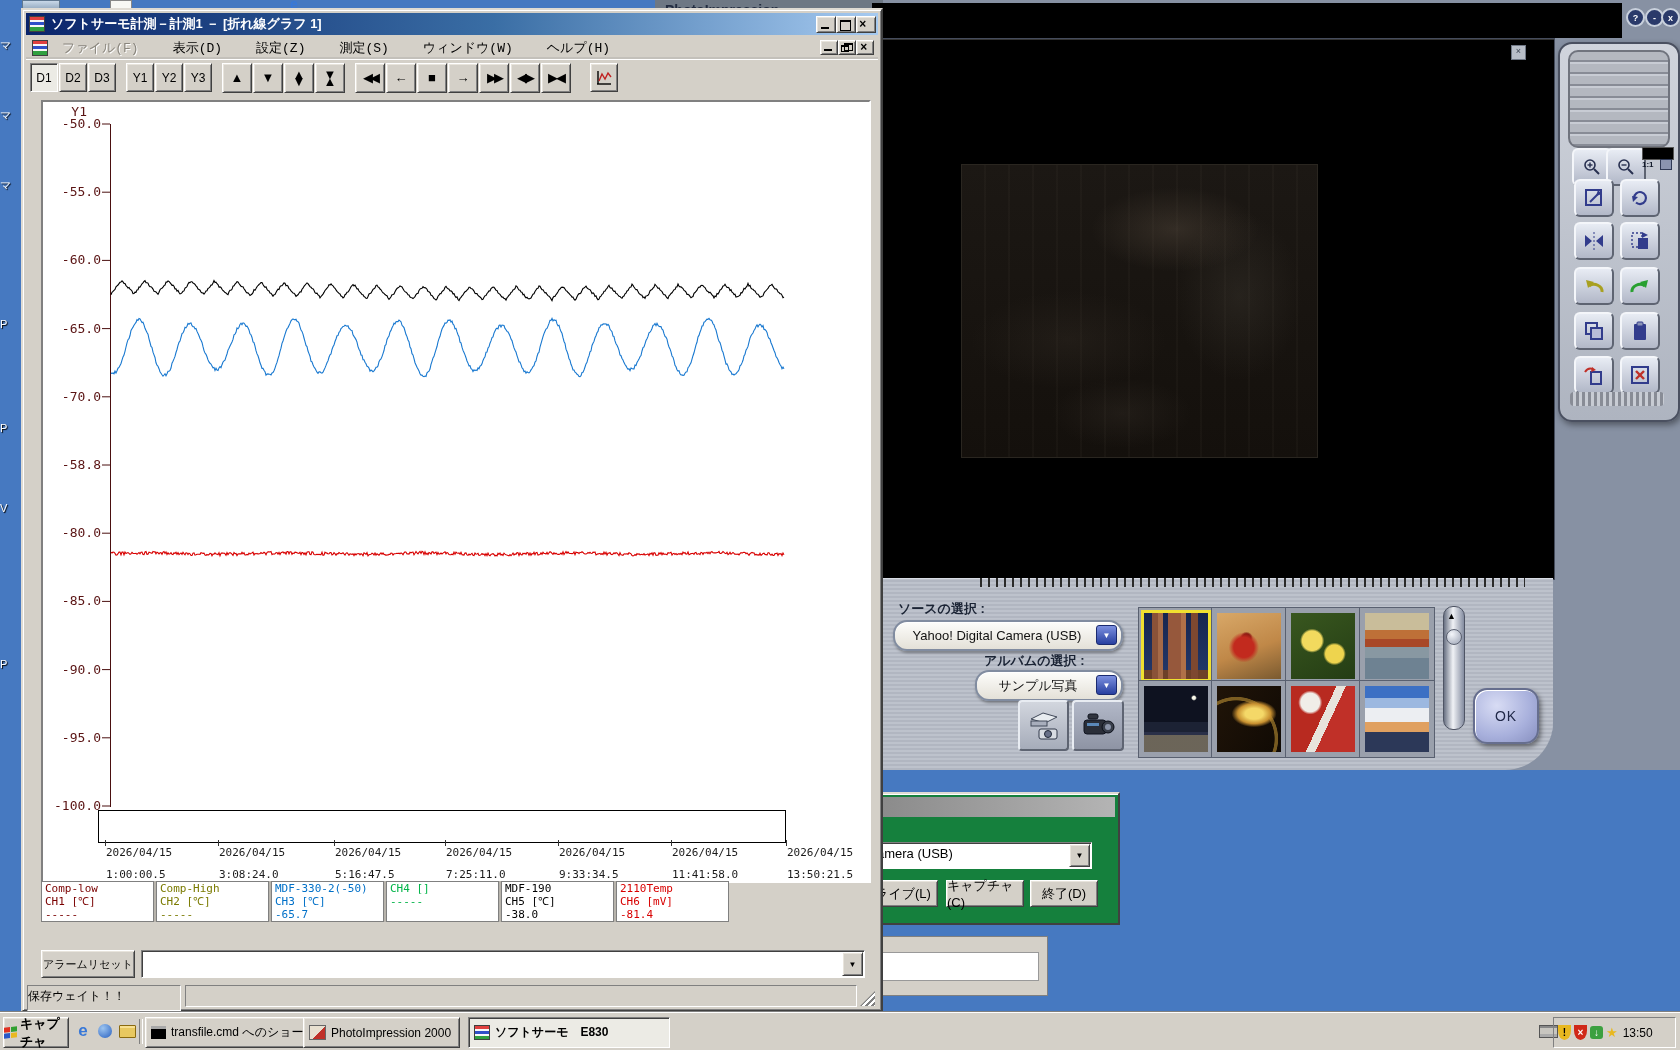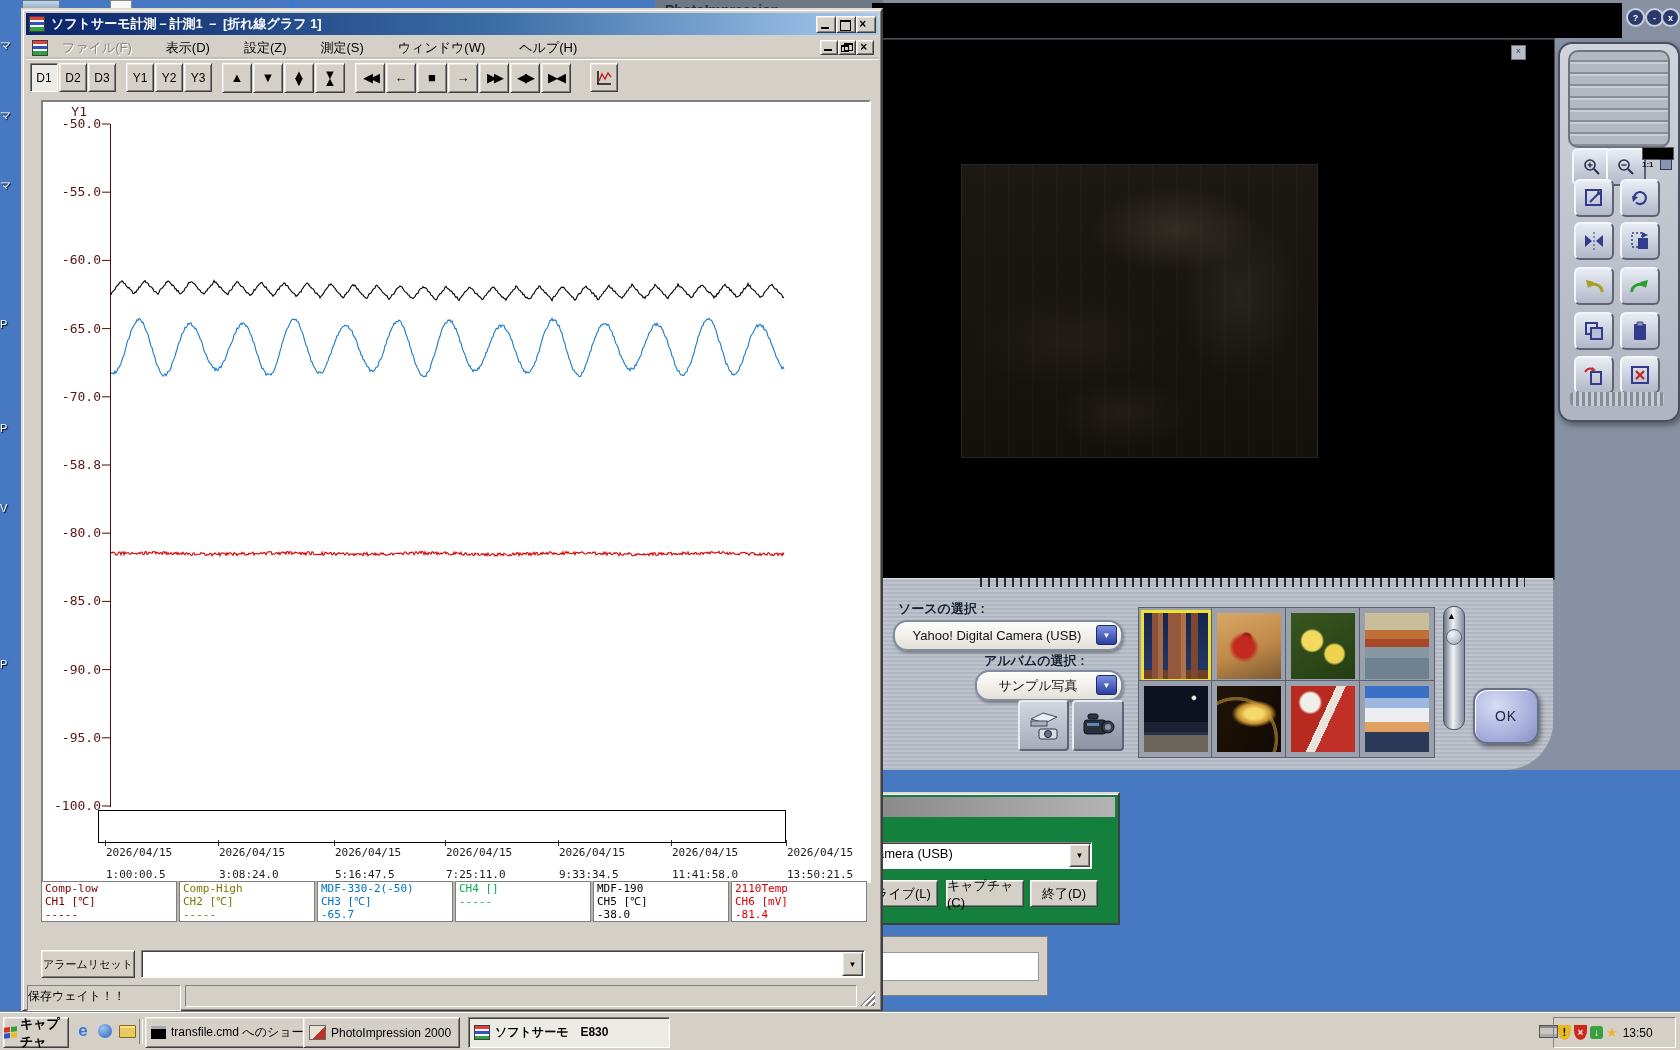--- a/index.html
+++ b/index.html
@@ -25,38 +25,38 @@
     background:linear-gradient(180deg,#E04040 0 3px,#F8F8F8 3px 5px,#3050C8 5px 8px,#F8F8F8 8px 10px,#30A040 10px 14px);}
   #cw-title .appicon{margin-left:3px;}
   #cw-title-text{color:#FFFFFF;font-weight:bold;font-size:13px;margin-left:6px;white-space:nowrap;}
   .cap-btn{width:18px;height:15px;position:relative;}
   .glyph-min{position:absolute;left:4px;bottom:3px;width:8px;height:2px;background:#000;}
   .glyph-max{position:absolute;left:3px;top:3px;width:9px;height:8px;border:1px solid #000;border-top-width:2px;}
   .glyph-close{position:absolute;left:2px;top:0px;font-size:12px;font-weight:bold;color:#000;line-height:15px;}
   .glyph-restore{position:absolute;left:5px;top:4px;width:7px;height:6px;border:1px solid #000;border-top-width:2px;background:#D4D0C8;}
   .glyph-restore::before{content:"";position:absolute;left:2px;top:-4px;width:7px;height:5px;border:1px solid #000;border-top-width:2px;}
   #cw-menubar{left:3px;top:27px;right:3px;height:21px;display:flex;align-items:center;background:#D4D0C8;}
-  .menu-item{margin-right:34px;color:#000;}
+  .menu-item{margin-right:34px;color:#000;font-family:Liberation Mono, monospace;}
   .menu-item.disabled{color:#8A867E;text-shadow:1px 1px 0 #FFF;}
   #cw-toolbar{left:3px;top:49px;right:3px;height:35px;border-top:1px solid #FFF;
     box-shadow:0 -2px 0 #80808033;display:flex;align-items:center;padding-left:4px;background:#D4D0C8;}
   .tb{width:26px;height:27px;font-size:12px;margin-right:1px;}
   .tbn{width:28px;height:28px;font-size:13px;margin-right:1px;font-weight:bold;}
   .gap{width:9px;}
   
   #chart-panel{left:18px;top:90px;width:826px;height:779px;background:#FFF;
     border:2px solid;border-color:#808080 #FFFFFF #FFFFFF #808080;}
   .ylab{position:absolute;left:0;width:58px;text-align:right;font-size:13px;color:#5A1414;}
   .xtick{position:absolute;top:738px;width:100px;font-size:11px;color:#1A1A1A;}
   .xtick .dash{position:absolute;left:0;top:0;width:1px;height:6px;background:#333;}
   .xtick .l1{position:absolute;left:1px;top:6px;white-space:nowrap;}
   .xtick .l2{position:absolute;left:1px;top:20px;white-space:nowrap;margin-top:8px;}
   #navbox{position:absolute;left:55px;top:708px;width:686px;height:31px;border:1px solid #000;background:#FFF;}
   
-  #legend{left:18px;top:871px;width:826px;height:41px;display:flex;gap:2px;background:#B8B4AC;}
+  #legend{left:18px;top:871px;width:688px;height:41px;display:flex;gap:2px;background:#B8B4AC;}
   .lcell{flex:1;background:#FFFFFF;border:1px solid #808080;font-size:11px;line-height:13px;
     padding:0 3px;overflow:hidden;white-space:nowrap;}
   
   #alarm-btn{left:18px;top:940px;width:92px;height:26px;font-size:11px;}
   #alarm-combo{left:118px;top:940px;width:722px;height:26px;}
   #alarm-combo .drop{position:absolute;right:1px;top:1px;width:19px;height:22px;font-size:8px;}
   #statusbar{left:0;top:973px;width:854px;height:25px;}
   #status-cell1{position:absolute;left:4px;top:2px;width:152px;height:20px;padding:2px 0;font-size:12px;}
   #status-cell2{position:absolute;left:162px;top:2px;right:20px;height:20px;}
   #grip{position:absolute;right:2px;bottom:2px;width:15px;height:15px;

